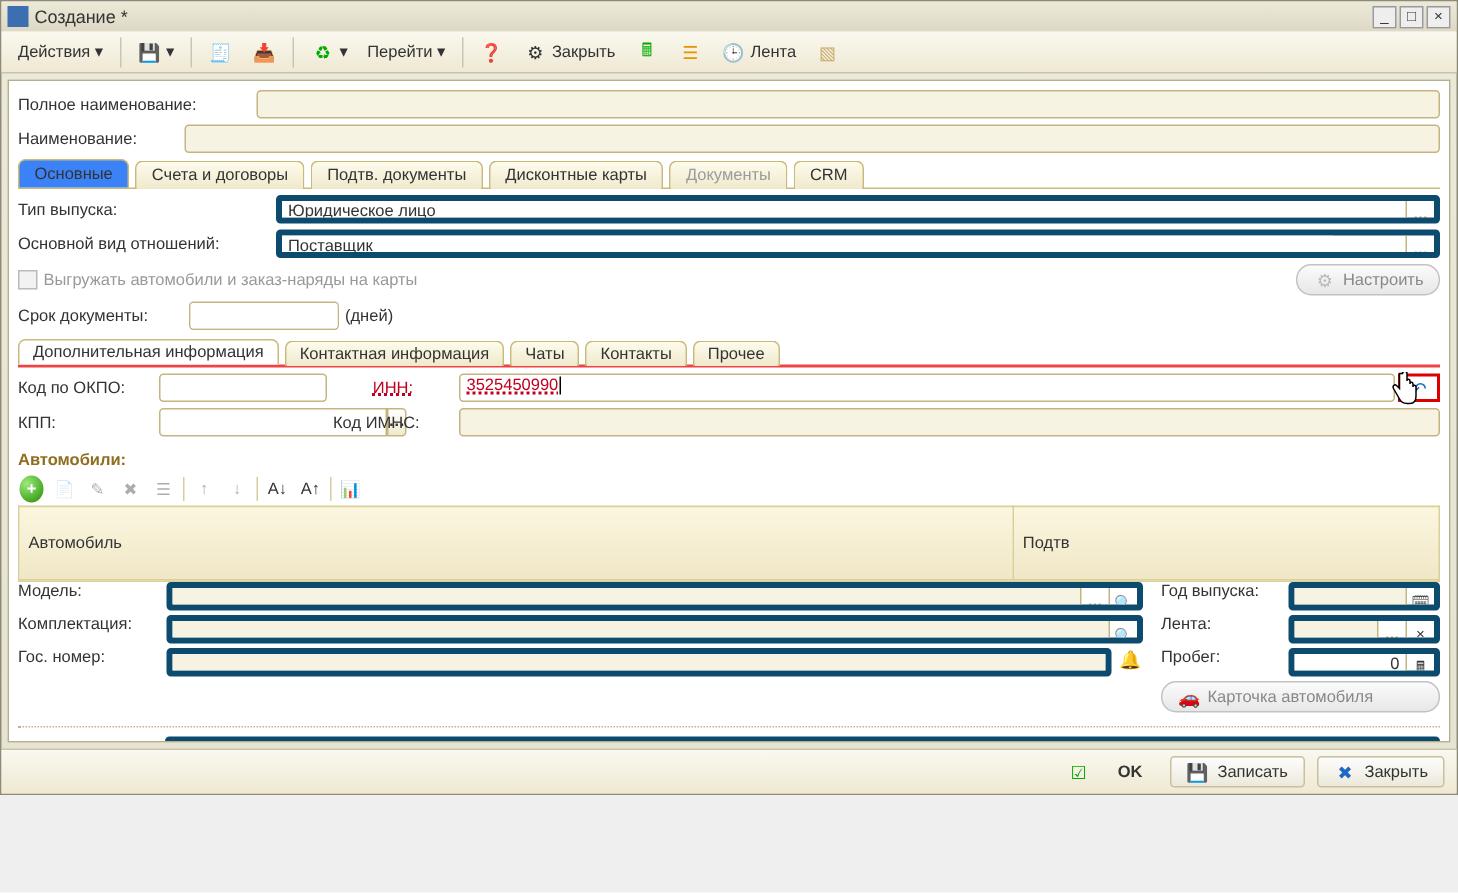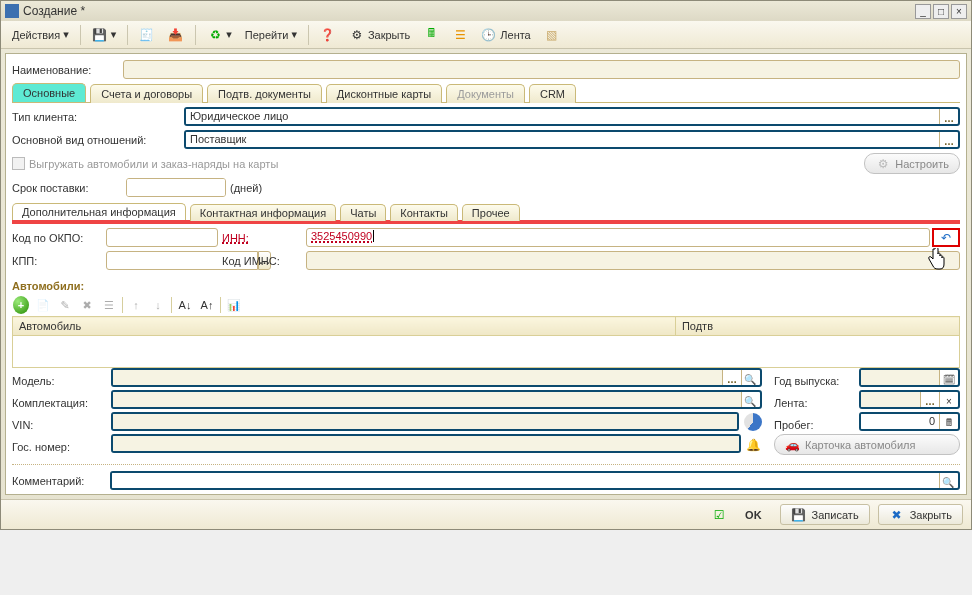--- a/index.html
+++ b/index.html
@@ -43,47 +43,47 @@
   .icon.blue{color:#1b6ac5;}
   .icon.orange{color:#e89300;}
   .main-pane{ flex:1; background:#fff; margin:4px; border:1px solid #b4b08f; padding:6px 6px 0 6px; display:flex; flex-direction:column; overflow:hidden;}
   .row { display:flex; align-items:center; margin-bottom:4px; gap:4px;}
   .lbl { width:155px; color:#333; }
   .big-input { flex:1; height:19px; background:#fff; border:1px solid #c6b382; border-radius:3px; padding:1px 4px; font-size:11px;}
   .big-input.disabled{ background:#f6f3e3;}
   
   .tabs { display:flex; gap:4px; border-bottom:1px solid #cab978; position:relative; margin-bottom:4px;}
   .tab { padding:3px 10px; background:linear-gradient(#fdfbec,#efe9cc); border:1px solid #cab978; border-bottom:none; border-radius:5px 5px 0 0; cursor:pointer; position:relative; top:1px;}
-  .tab.active{ background:#5eead4; border-color:#cab978; top:0; z-index:2;}
+  .tab.active{ background:#3b82f6; border-color:#cab978; top:0; z-index:2;}
   .tab.disabled{ color:#9b9b9b;}
   .content { flex:1; display:flex; flex-direction:column; overflow:hidden;}
   .inner-input { height:19px; border:1px solid #c6b382; border-radius:3px; background:#fff; padding:1px 4px; font-size:11px; }
   .inner-input.disabled{ background:#f6f3e3;}
   .btn-ell{ width:20px;height:19px; border:1px solid #c6b382; background:linear-gradient(#fff,#efe9cc); text-align:center; line-height:17px; cursor:pointer; font-weight:bold;}
   .checkbox { width:13px;height:13px; border:1px solid #bbb; background:#f2f2f2; margin-right:4px;}
   .oval-btn { height:21px; padding:0 10px; background:linear-gradient(#fbfbfb,#e7e7e7); border:1px solid #c2c2c2; border-radius:10px; display:flex;align-items:center;gap:4px; cursor:pointer; color:#888;}
-  .subtabs { display:flex; gap:4px; border-bottom:4px solid #ef4444; margin-top:2px;}
+  .subtabs { display:flex; gap:4px; border-bottom:2px solid #ef4444; margin-top:2px;}
   .subtab { padding:2px 9px; background:linear-gradient(#fdfbec,#efe9cc); border:1px solid #cab978; border-bottom:none; border-radius:5px 5px 0 0; cursor:pointer; position:relative; top:1px;}
   .subtab.active{ background:#fff; top:0;}
   .field-group{ padding:4px 0 2px 0;}
-  .highlight-red { color:#c00020; font-weight:normal; text-decoration: underline dotted #c00020 2px; text-decoration-skip-ink: none;}
+  .highlight-red { color:#c00020; font-weight:normal; text-decoration: underline dotted #c00020 2px; text-decoration-skip-ink: none; text-align: center;}
   .inn-btn { width:28px; height:19px; border:2px solid #d00; background:#fff; display:flex;align-items:center;justify-content:center; cursor:pointer; margin-left:2px;}
   .heading-brown{ color:#8f6f1f; font-weight:bold; margin:4px 0 2px 0;}
   .tbtns { display:flex; align-items:center; gap:4px; padding:2px 0;}
   .ic-btn{ width:18px;height:18px; border:1px solid transparent; display:flex;align-items:center;justify-content:center; cursor:pointer;}
   .ic-btn.disabled{ opacity:.4; cursor:default;}
   .data-table{ width:100%; border-collapse:collapse;}
-  .data-table th{ text-align:left; background:linear-gradient(#fbf6df,#efe7c6); border:1px solid #d9cf97; padding:3px 6px; font-weight:normal;}
+  .data-table th{ text-align:left; background:linear-gradient(#fbf6df,#efe7c6); border:1px solid #d9cf97; padding:18px 6px; font-weight:normal;}
   .data-table-body{ height:60px; border:1px solid #d9cf97; border-top:none; overflow:auto;}
   .link-blue{ color:#0843a3; margin:6px 0 4px 0;}
-  .prop-row{ display:flex; align-items:flex-end; gap:5px; margin-bottom:3px;}
+  .prop-row{ display:flex; align-items:flex-start; gap:5px; margin-bottom:3px;}
   .prop-lbl{ width:94px;}
   .side-lbl{ width:80px;}
   .in-btn{ width:19px;height:19px; border-left:1px solid #c6b382; display:flex;align-items:center;justify-content:center; cursor:pointer; font-size:10px;}
-  .composite-input{ flex:1; height:19px; border:2px solid #0c4a6e; border-radius:3px; display:flex; overflow:hidden; background:#fff;}
+  .composite-input{ flex:1; height:19px; border:4px solid #0c4a6e; border-radius:3px; display:flex; overflow:hidden; background:#fff;}
   .composite-input .val{ flex:1; padding:1px 4px; background:#f6f3e3;}
   .composite-input.white .val{ background:#fff;}
   .dot-brown{font-weight:bold;color:#6a5518;}
   .divider-dashed { border-top:1px dotted #c6b382; margin:6px 0;}
   .footer{ height:30px; background:linear-gradient(#faf8ef,#efe9d3); border-top:1px solid #c9c4ad; display:flex; justify-content:flex-end; align-items:center; padding:0 8px; gap:8px;}
   .fbtn{ height:21px; padding:0 10px; display:flex;align-items:center; gap:5px; background:linear-gradient(#fdfdfd,#ece9da); border:1px solid #c7c0a3; border-radius:3px; cursor:pointer;}
   .fbtn.bold{font-weight:bold;}
   .cursor-hand{ position:absolute; left:927px; top:248px; pointer-events:none; font-size:18px;}
   .spinner{ height:19px; width:100px; border:1px solid #c6b382; border-radius:3px; display:flex; background:#fff; overflow:hidden;}
   .spinner input{ flex:1; border:none; text-align:right; padding:0 3px; font-size:11px;}
@@ -147,36 +147,40 @@
         <span>Лента</span>
       </div>
     <div class="tbtn">
         <span class="icon" style="color:#c9a96a;">▧</span>
       </div>
   </div>
 
   <div class="main-pane">
 
     <div class="row">
+      <span class="lbl">Полное наименование:</span>
+      <input class="big-input disabled" style="">
+    </div>
+    <div class="row">
       <span class="lbl" style="width:107px">Наименование:</span>
       <input class="big-input disabled" style="">
     </div>
 
     <div class="tabs">
       <div class="tab active">Основные</div>
       <div class="tab">Счета и договоры</div>
       <div class="tab">Подтв. документы</div>
       <div class="tab">Дисконтные карты</div>
       <div class="tab disabled">Документы</div>
       <div class="tab">CRM</div>
     </div>
 
     <div class="content">
       <div class="row">
-        <span class="lbl" style="width:168px">Тип клиента:</span>
+        <span class="lbl" style="width:168px">Тип выпуска:</span>
         <div class="composite-input white" style="flex:1;">
           <div class="val">Юридическое лицо</div>
           <div class="in-btn dot-brown">…</div>
         </div>
       </div>
       <div class="row">
         <span class="lbl" style="width:168px">Основной вид отношений:</span>
         <div class="composite-input white" style="flex:1;gap:48px;">
           <div class="val">Поставщик</div>
           <div class="in-btn dot-brown">…</div>
@@ -188,21 +192,21 @@
           <span class="checkbox"></span>
           <span style="color:#999;">Выгружать автомобили и заказ-наряды на карты</span>
         </div>
         <div class="oval-btn">
           <span class="icon" style="color:#bbb;">⚙</span>
           <span>Настроить</span>
         </div>
       </div>
 
       <div class="row">
-        <span class="lbl" style="width:110px">Срок поставки:</span>
+        <span class="lbl" style="width:110px">Срок документы:</span>
         <div class="spinner">
           <input value="0" style="">
 
         </div>
         <span>(дней)</span>
       </div>
 
       <div class="subtabs">
         <div class="subtab active">Дополнительная информация</div>
         <div class="subtab">Контактная информация</div>
@@ -295,27 +299,20 @@
             </div>
           </div>
           <div class="prop-row">
             <span class="prop-lbl">Комплектация:</span>
             <div class="composite-input">
               <div class="val"></div>
               <div class="in-btn">🔍</div>
             </div>
           </div>
           <div class="prop-row">
-            <span class="prop-lbl">VIN:</span>
-            <div class="composite-input">
-              <div class="val"></div>
-            </div>
-            <span class="col-circle" style="background:conic-gradient(#3c76c7 0 60%, #e2e2e2 0);"></span>
-          </div>
-          <div class="prop-row">
             <span class="prop-lbl">Гос. номер:</span>
             <div class="composite-input">
               <div class="val"></div>
             </div>
             <span class="icon" style="color:#c29133;">🔔</span>
           </div>
         </div>
         <div style="width:186px;">
           <div class="prop-row">
             <span class="side-lbl">Год выпуска:</span>

